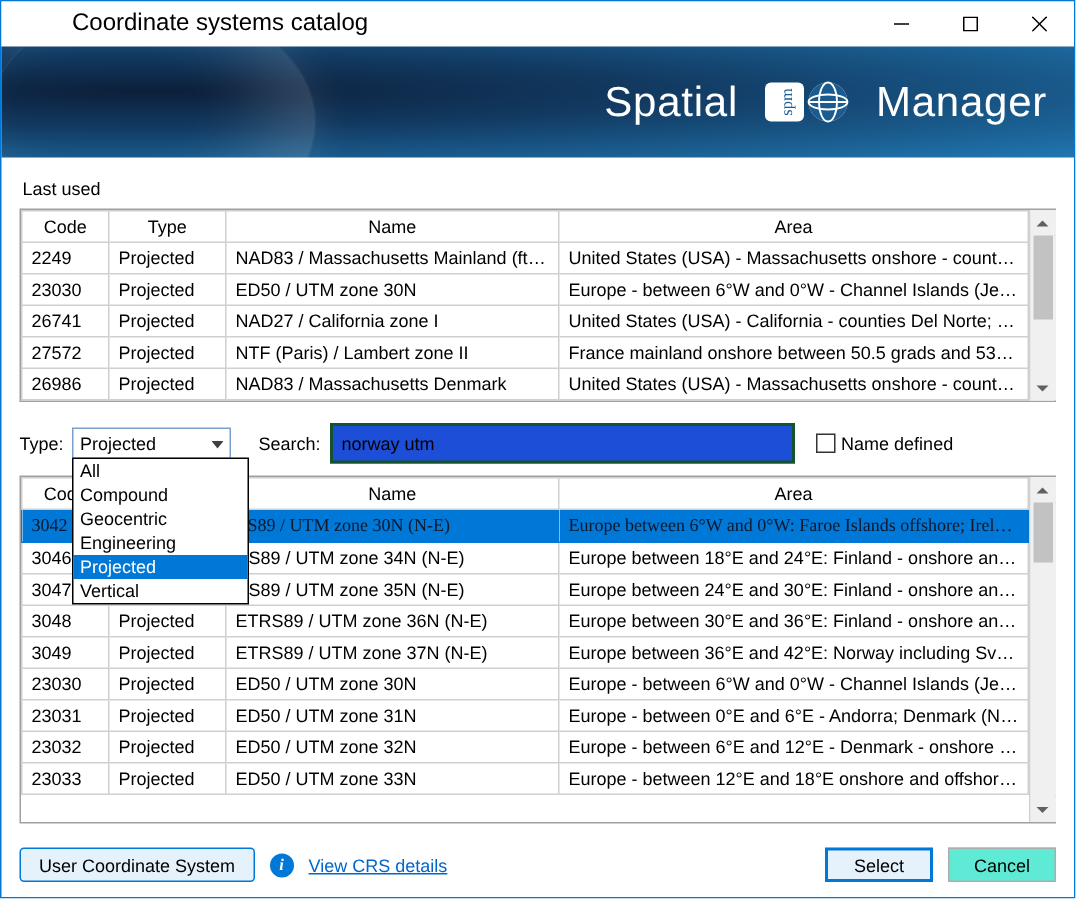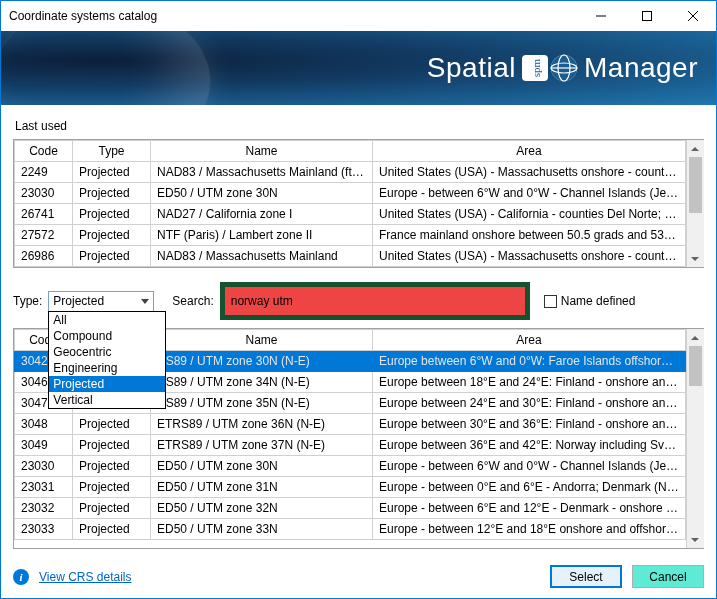--- a/index.html
+++ b/index.html
@@ -1,51 +1,51 @@
 <!DOCTYPE html>
 <html><head>
 <meta charset="utf-8">
 <style>
   * { box-sizing: border-box; }
   html, body { margin:0; padding:0; font-family: "Segoe UI", Tahoma, sans-serif; font-size:12px; color:#000; }
   .window { width:717px; height:599px; border:1px solid #0078d7; background:#fff; display:flex; flex-direction:column; }
   .titlebar { height:30px; display:flex; align-items:center; padding-left:8px; background:#fff; }
-  .titlebar-title { flex:1; font-size:12px; }
+  .titlebar-title { flex:1; font-size:16px;margin-left:39px; }
   .titlebar-btn { width:46px; height:30px; display:flex; align-items:center; justify-content:center; }
   .titlebar-btn svg { width:10px; height:10px; }
   .banner { height:74px; background: radial-gradient(ellipse at 14% 40%, #0c1f3a 0%, #123b63 40%, #2077b1 100%); position:relative; overflow:hidden; display:flex; align-items:center; justify-content:flex-end; padding-right:18px; }
   .banner-globe { position:absolute; left:-10px; top:-30px; width:220px; height:160px; border-radius:50%; box-shadow: inset -30px -10px 50px rgba(255,255,255,0.15), 0 0 30px rgba(255,255,255,0.1); border:1px solid rgba(255,255,255,0.08); }
-  .brand { color:#fff; display:flex; align-items:center; gap:6px; }
+  .brand { color:#fff; display:flex; align-items:center; gap:18px; }
   .brand .w { font-size:28px; font-weight:300; letter-spacing:0.5px; }
   .brand .badge { display:inline-flex; align-items:center; }
   .content { flex:1; padding:10px 12px 8px 12px; display:flex; flex-direction:column; overflow:hidden; }
   .section-label { font-size:12px; margin:4px 0 6px 2px; }
   .table-wrap { border:1px solid #a0a0a0; position:relative; }
   .tbl { width:100%; border-collapse:collapse; table-layout:fixed; }
   .tbl th, .tbl td { border:1px solid #d0d0d0; padding:3px 6px; font-size:12px; text-align:left; white-space:nowrap; overflow:hidden; text-overflow:ellipsis; height:21px; }
   .tbl th { background:#fff; font-weight:400; text-align:center; }
   .col-code { width:58px; }
   .col-type { width:78px; }
   .col-name { width:222px; }
   .col-area { }
   .scrollbar { width:17px; background:#f0f0f0; display:flex; flex-direction:column; align-items:center; }
   .sb-btn { width:17px; height:17px; background:#f0f0f0; display:flex; align-items:center; justify-content:center; }
   .sb-track { flex:1; width:17px; background:#f0f0f0; position:relative; }
   .sb-thumb { position:absolute; left:2px; right:2px; background:#c2c2c2; }
   .filter-row { display:flex; align-items:center; gap:6px; margin:14px 0 8px 0; position:relative; }
   .filter-row label { font-size:12px; }
   .type-select { width:106px; height:21px; border:1px solid #7a9fcd; background:#fff; display:flex; align-items:center; padding:0 4px; font-size:12px; position:relative; }
   .type-select .chev { margin-left:auto; }
-  .search-input { height:38px; border:5px solid #14532d; padding:0 6px; font-size:12px; width:310px; background:#ef4444; }
+  .search-input { height:27px; border:2px solid #14532d; padding:0 6px; font-size:12px; width:310px; background:#1d4ed8; }
   .checkbox { display:flex; align-items:center; gap:4px; margin-left:8px; }
   .checkbox .box { width:13px; height:13px; border:1px solid #333; background:#fff; }
   .dropdown { position:absolute; top:20px; left:0; width:118px; border:1px solid #000; background:#fff; z-index:100; }
   .dropdown .opt { padding:1px 4px; font-size:12px; white-space:nowrap; }
   .dropdown .opt.hl { background:#0078d7; color:#fff; }
-  .row-selected { background:#0078d7; color:#e5e5e5; }
+  .row-selected { background:#0078d7; color:#0f172a;font-family:Liberation Serif, serif; }
   .row-selected td { border-color:#0078d7; }
   .bottom-bar { display:flex; align-items:center; padding:8px 12px 10px 12px; gap:10px; }
   .btn { height:23px; border:1px solid #0078d7; background:#e5f1fb; padding:0 12px; font-size:12px; display:inline-flex; align-items:center; border-radius:3px; }
   .btn.primary { border-color:#0078d7; background:#5eead4; border-radius:0; min-width:72px; justify-content:center;}
   .btn.primary.sel { border:2px solid #0078d7; background:#e5f1fb; }
   .info-icon { width:16px; height:16px; border-radius:50%; background:#0078d7; color:#fff; display:inline-flex; align-items:center; justify-content:center; font-weight:bold; font-size:11px; font-style:italic; font-family: Georgia, serif;}
   a.link { color:#0066cc; text-decoration:underline; font-size:12px; }
   .spacer { flex:1; }
   .tbl-body-wrap { display:flex;border-radius:25px; }
   .tbl-body-wrap .scrollbar { border-left:1px solid #d0d0d0; }
@@ -142,21 +142,21 @@
                 </tr>
                 <tr>
                   <td>27572</td>
                   <td>Projected</td>
                   <td>NTF (Paris) / Lambert zone II</td>
                   <td>France mainland onshore between 50.5 grads and 53.5 grad...</td>
                 </tr>
                 <tr>
                   <td>26986</td>
                   <td>Projected</td>
-                  <td>NAD83 / Massachusetts Mainland</td>
+                  <td>NAD83 / Massachusetts Denmark</td>
                   <td>United States (USA) - Massachusetts onshore - counties of B...</td>
                 </tr>
               </tbody>
           </table>
         </div>
         <div class="scrollbar" style="height:auto;">
           <div class="sb-btn">
               <div class="tri up"></div>
             </div>
           <div class="sb-track" style="height:94px;">
@@ -281,20 +281,21 @@
           <div class="sb-btn">
               <div class="tri down"></div>
             </div>
         </div>
       </div>
     </div>
 
   </div>
 
   <div class="bottom-bar">
+    <button class="btn" style="border-radius:3px;">User Coordinate System</button>
     <span class="info-icon">i</span>
     <a href="#" class="link">View CRS details</a>
     <div class="spacer"></div>
     <button class="btn primary sel">Select</button>
     <button class="btn primary" style="border:1px solid #adadad;">Cancel</button>
   </div>
 
 </div>
 
 </body></html>

